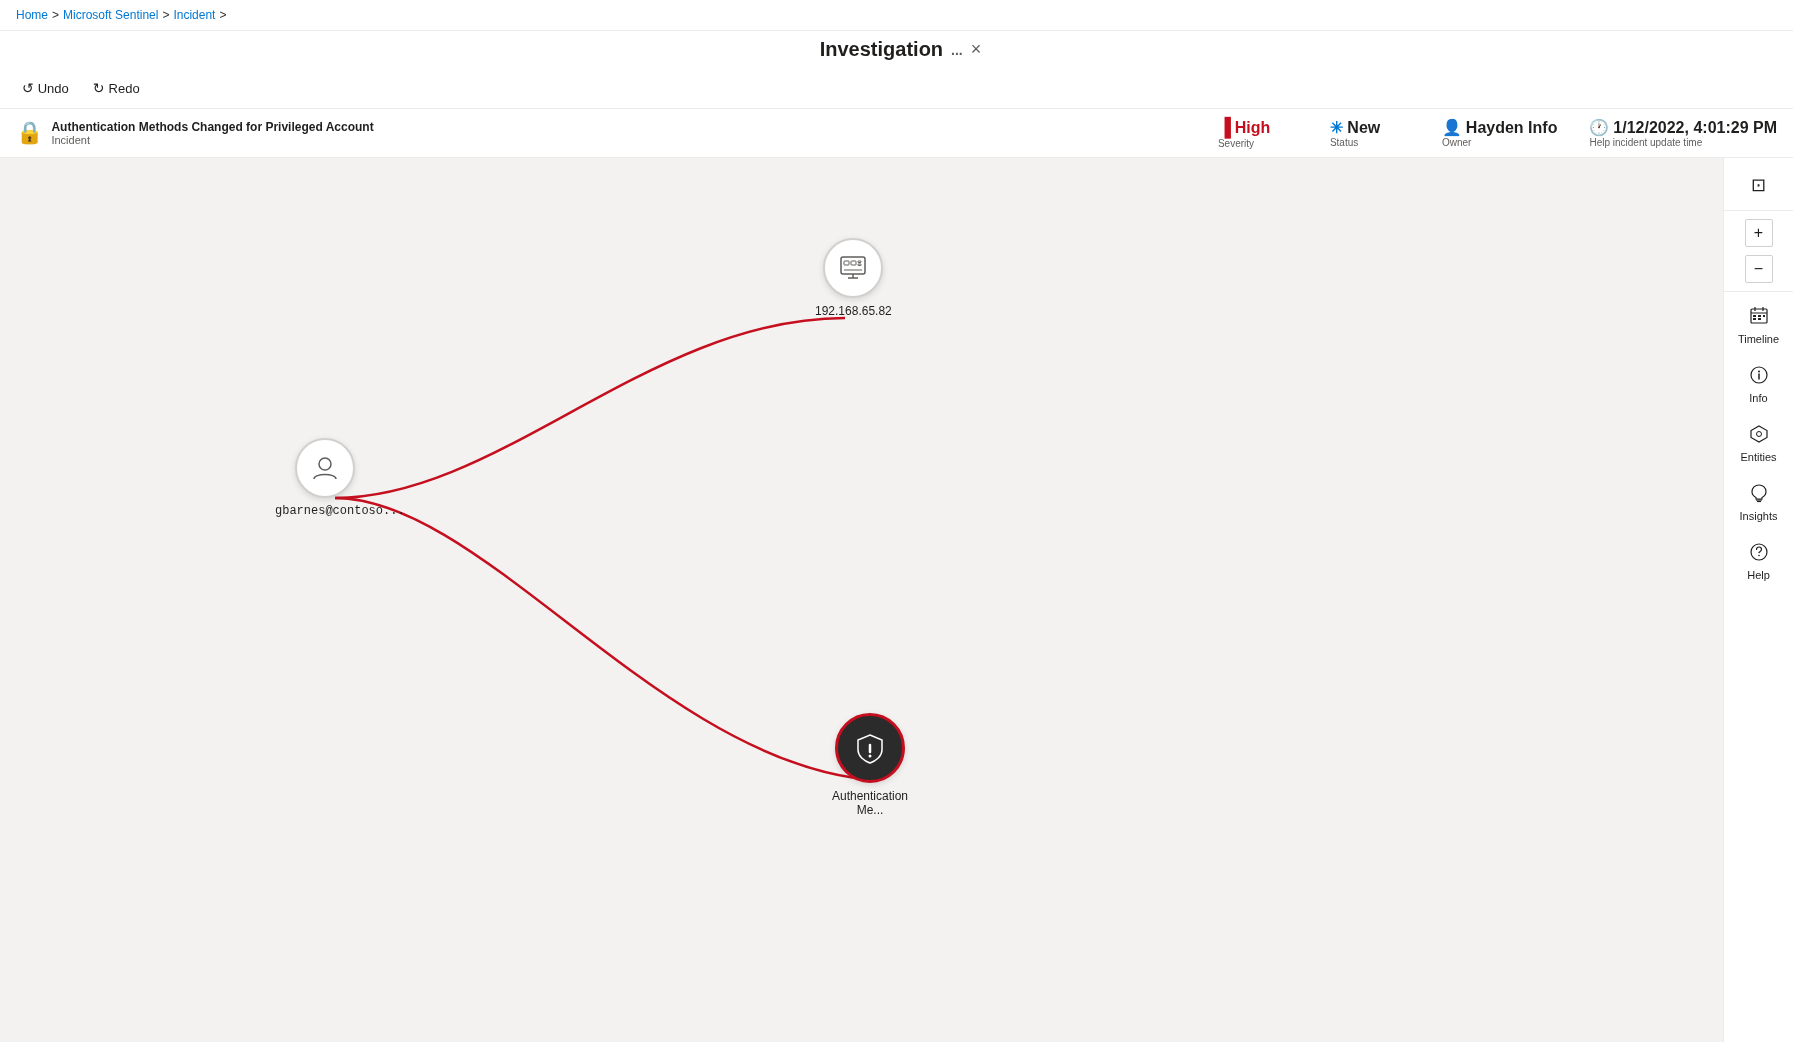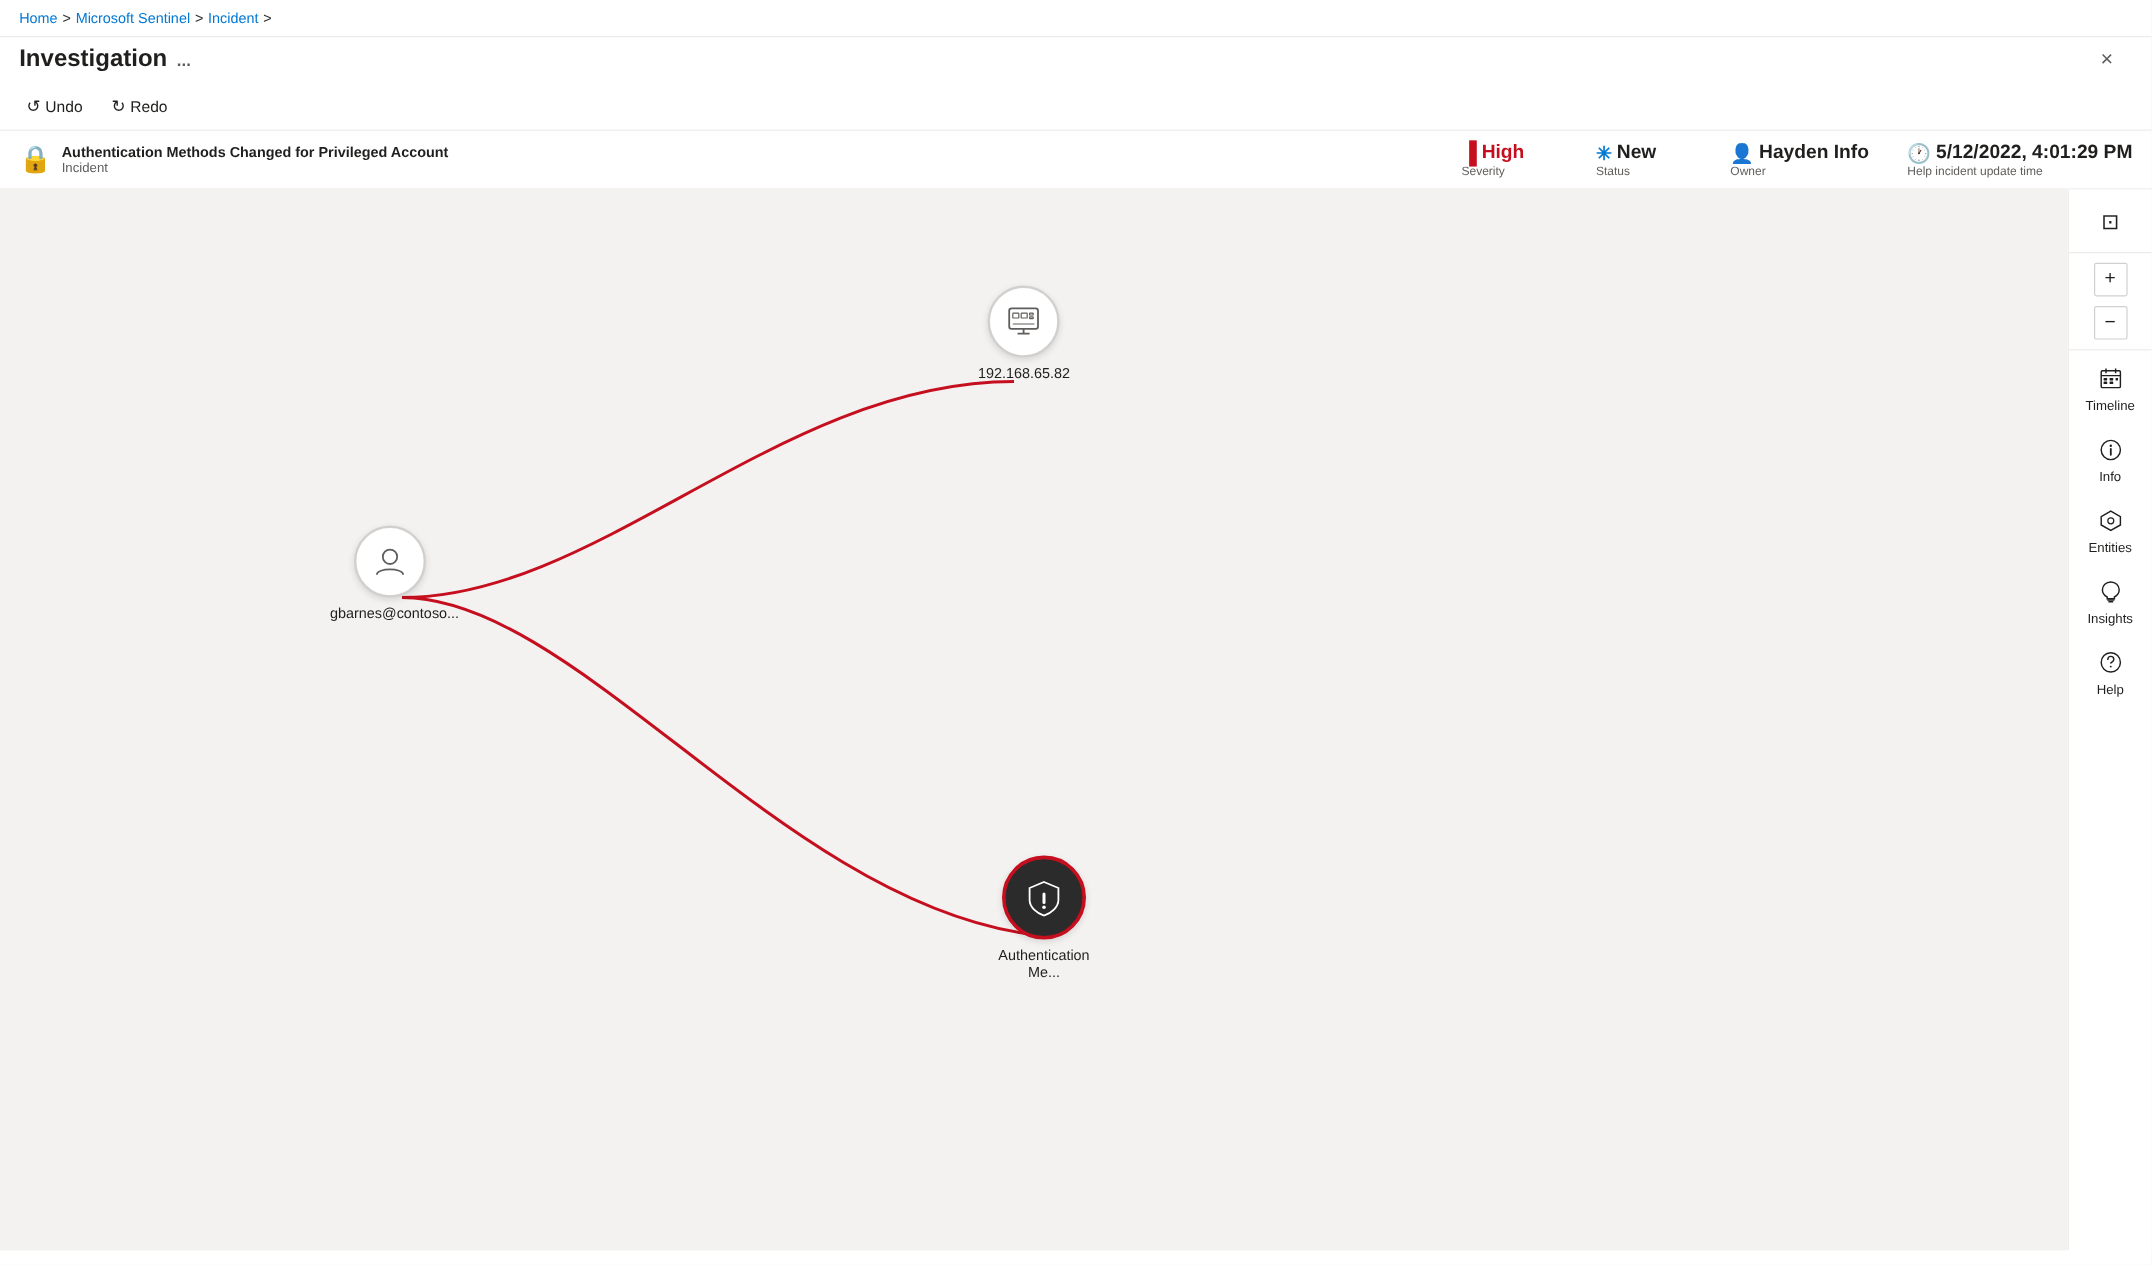--- a/index.html
+++ b/index.html
@@ -13,24 +13,24 @@
       display: flex;
       align-items: flex-start;
       gap: 4px;
       border-bottom: 1px solid #edebe9;
     }
     .breadcrumb span { color: #323130; }
     .breadcrumb a { color: #0078d4; text-decoration: none; }
 
     
     .page-header {
-      padding: 4px 24px 8px 16px;
-      display: flex;
-      align-items: center;
-      justify-content: space-between;
+      padding: 4px 0 8px 16px;
+      display: flex;
+      align-items: center;
+      justify-content: center;
     }
     .page-title {
       font-size: 20px;
       font-weight: 600;
       color: #201f1e;
       display: flex;
       align-items: center;
       gap: 8px;
     }
     .page-title .ellipsis {
@@ -299,38 +299,38 @@
     <div class="meta-value">
       <span style="font-size:16px; color:#0078d4;">👤</span>
       <span>Hayden Info</span>
     </div>
     <span class="meta-label">Owner</span>
   </div>
 
   <div class="incident-meta-item">
     <div class="meta-value">
       <span style="font-size:16px; color:#0078d4;">🕐</span>
-      <span>5/12/2022, 4:01:29 PM</span>
+      <span>1/12/2022, 4:01:29 PM</span>
     </div>
     <span class="meta-label">Help incident update time</span>
   </div>
 </div>
 
 <div class="main-area">
 
   <div class="graph-canvas">
 
     <svg class="connections-svg">
 
       <path d="M 335 340 C 500 340, 650 160, 845 160" stroke="#c50f1f" stroke-width="2.5" fill="none"></path>
 
       <path d="M 335 340 C 480 340, 650 590, 855 620" stroke="#c50f1f" stroke-width="2.5" fill="none"></path>
     </svg>
 
-    <div class="node" style="left: 275px; top: 280px;">
+    <div class="node" style="left: 275px; top: 280px; font-family: Liberation Mono, monospace;">
       <div class="node-circle">
         <svg class="user-svg" viewBox="0 0 30 30" fill="none">
           <circle cx="15" cy="11" r="6" stroke="#605e5c" stroke-width="1.5" fill="none"></circle>
           <path d="M4 26 C4 20 26 20 26 26" stroke="#605e5c" stroke-width="1.5" fill="none"></path>
         </svg>
       </div>
       <span class="node-label">gbarnes@contoso...</span>
     </div>
 
     <div class="node" style="left: 815px; top: 80px;">

